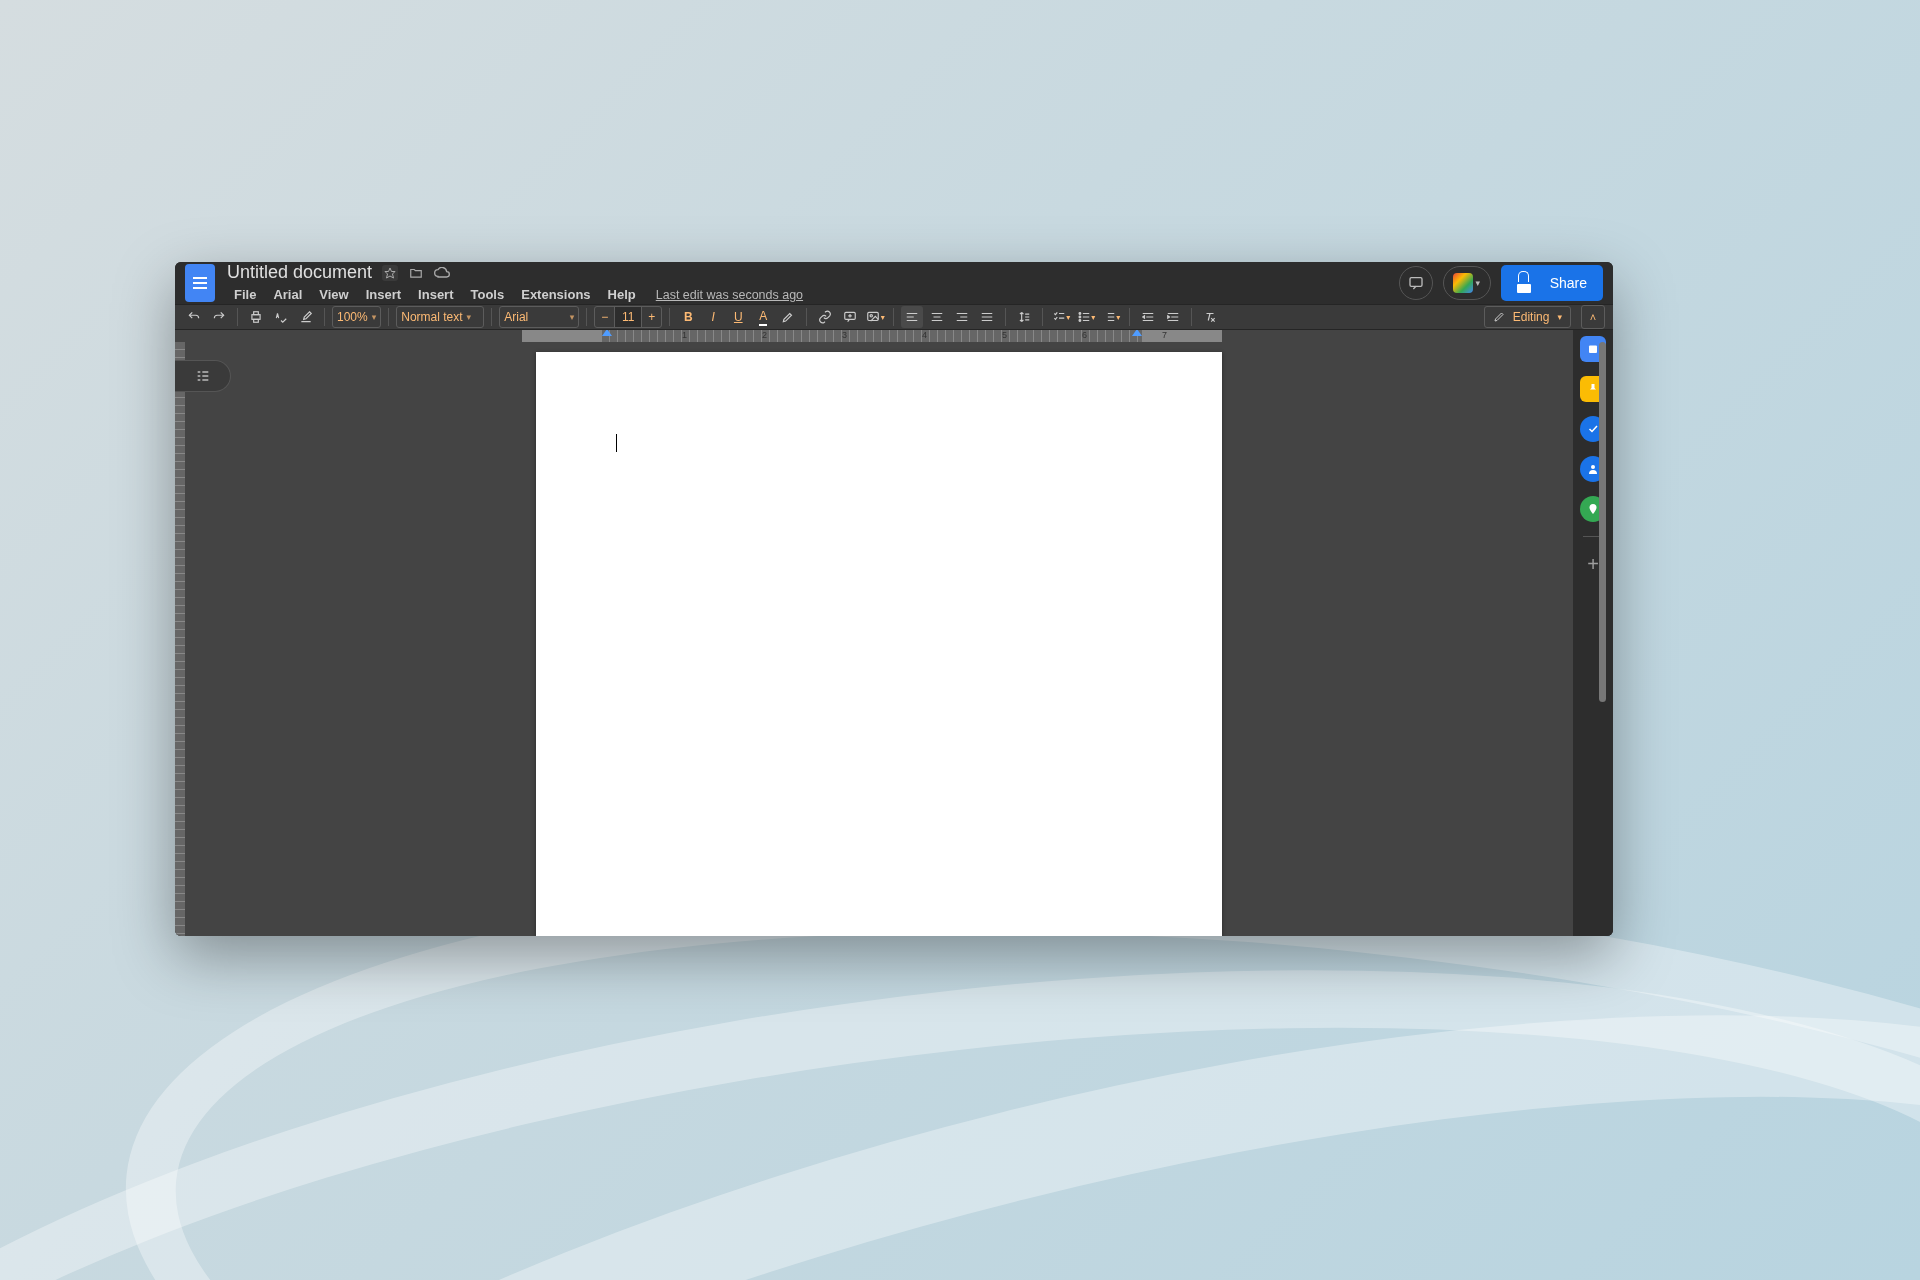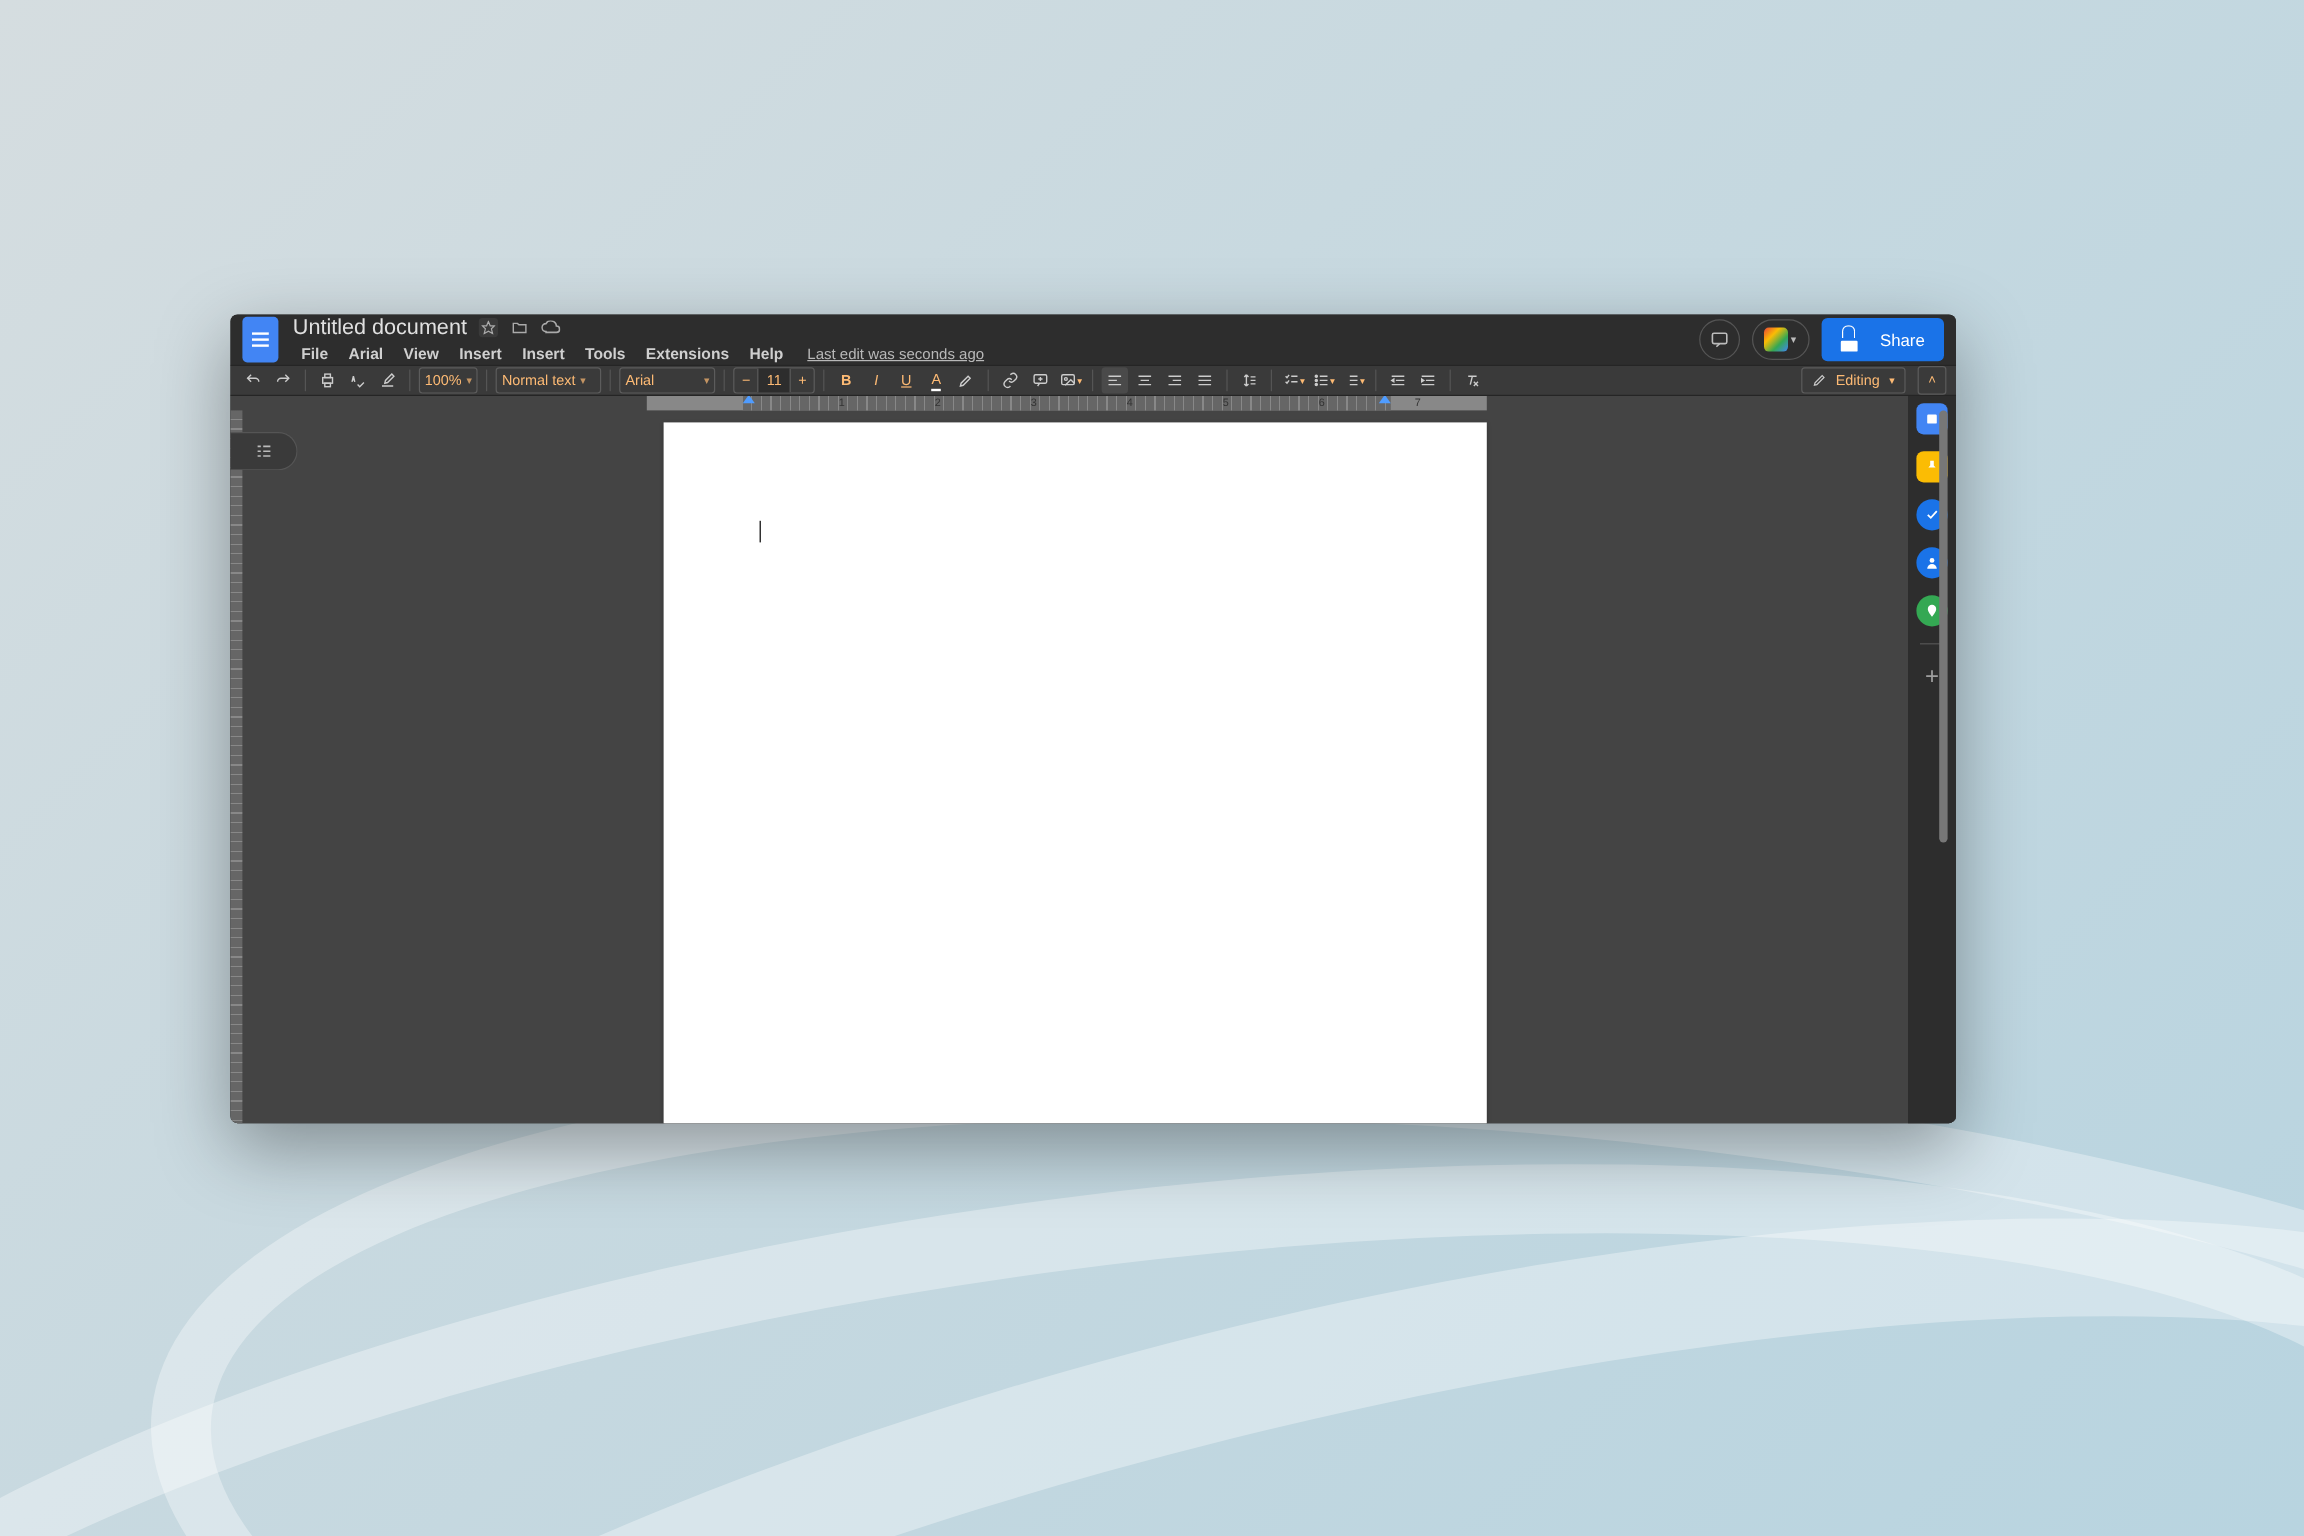--- a/index.html
+++ b/index.html
@@ -8,21 +8,21 @@
     background:linear-gradient(135deg,#d5dde0 0%,#c8d9e0 40%,#b8d4e0 100%);
     position:relative; overflow:hidden;
   }
   .wave { position:absolute; width:2400px; height:800px; border:60px solid rgba(255,255,255,.35); border-radius:50%; pointer-events:none;}
   .wave.a { bottom:-520px; left:-300px; transform:rotate(-8deg);}
   .wave.b { bottom:-620px; left:-100px; transform:rotate(-14deg); border-width:90px;}
   .wave.c { bottom:-420px; right:-600px; transform:rotate(6deg); border-width:50px;}
 
   
   .app {
-    position:absolute; left:192px; top:262px; width:1438px; height:674px;
+    position:absolute; left:175px; top:262px; width:1438px; height:674px;
     background:#2d2d2d; border-radius:6px; overflow:hidden;
     box-shadow:0 20px 60px rgba(0,0,0,.35);
     display:flex; flex-direction:column;
   }
 
   
   .titlebar { height:46px; display:flex; align-items:center; padding:0 10px; background:#2d2d2d;}
   .docs-logo { width:30px; height:38px; background:#4285f4; border-radius:4px; display:flex; align-items:center; justify-content:center; margin-right:12px;}
   .docs-logo span{width:14px;height:2px;background:#fff;box-shadow:0 -5px 0 #fff,0 5px 0 #fff;}
 

